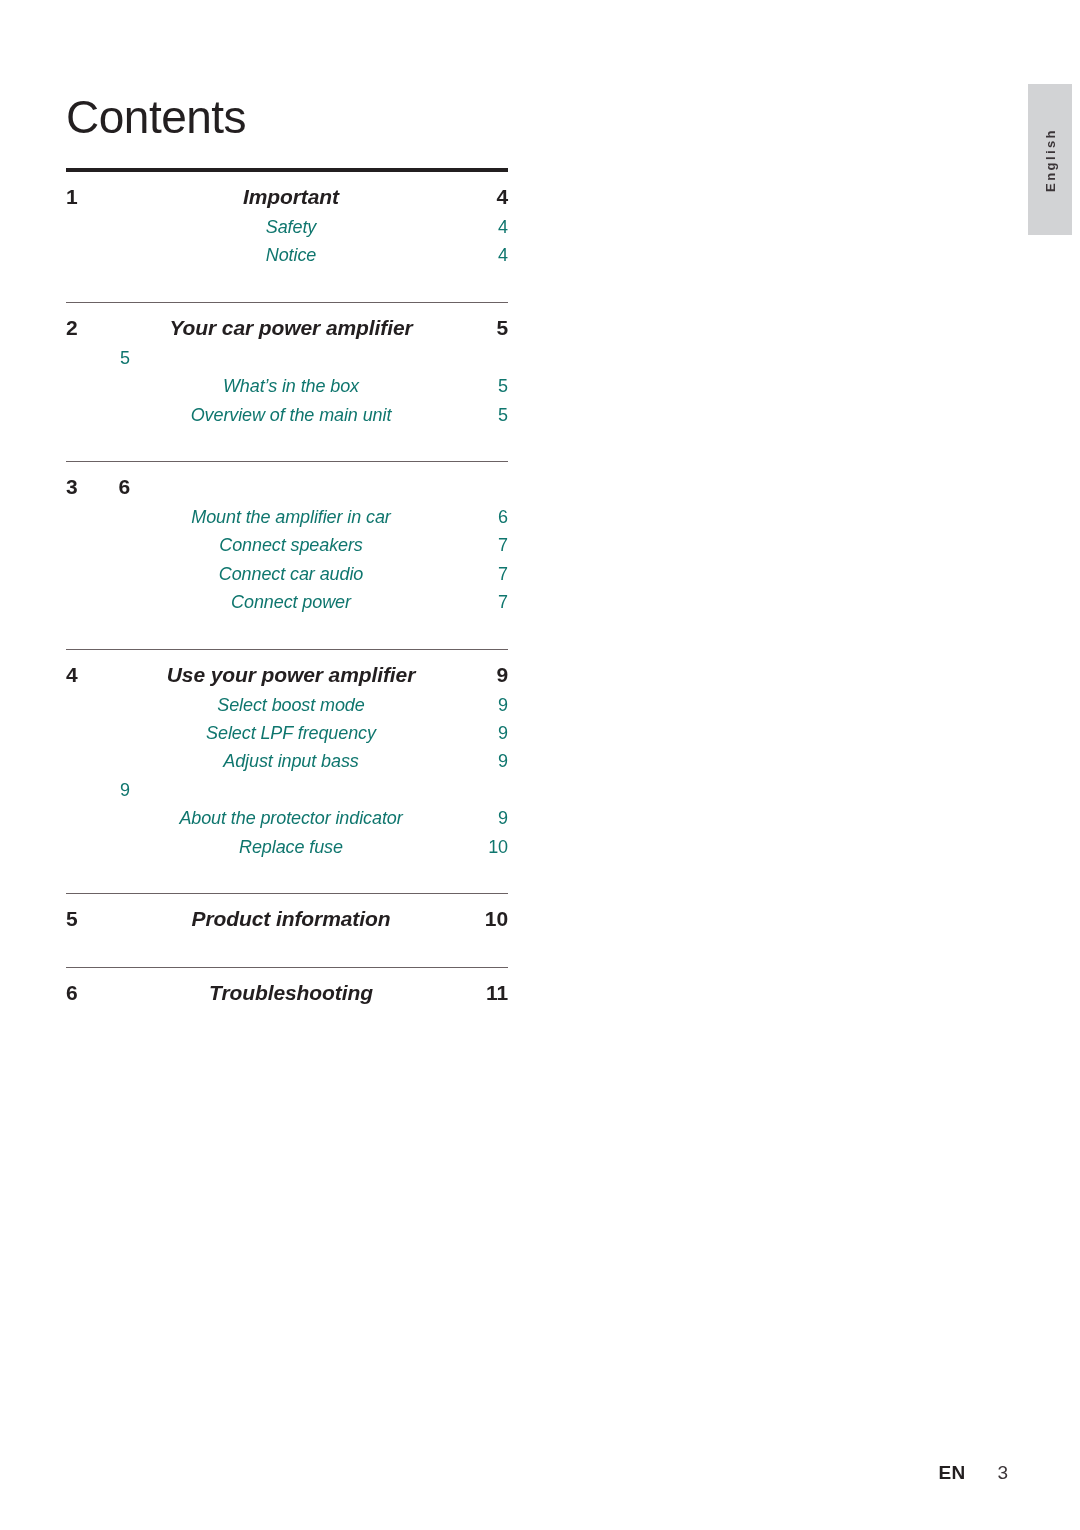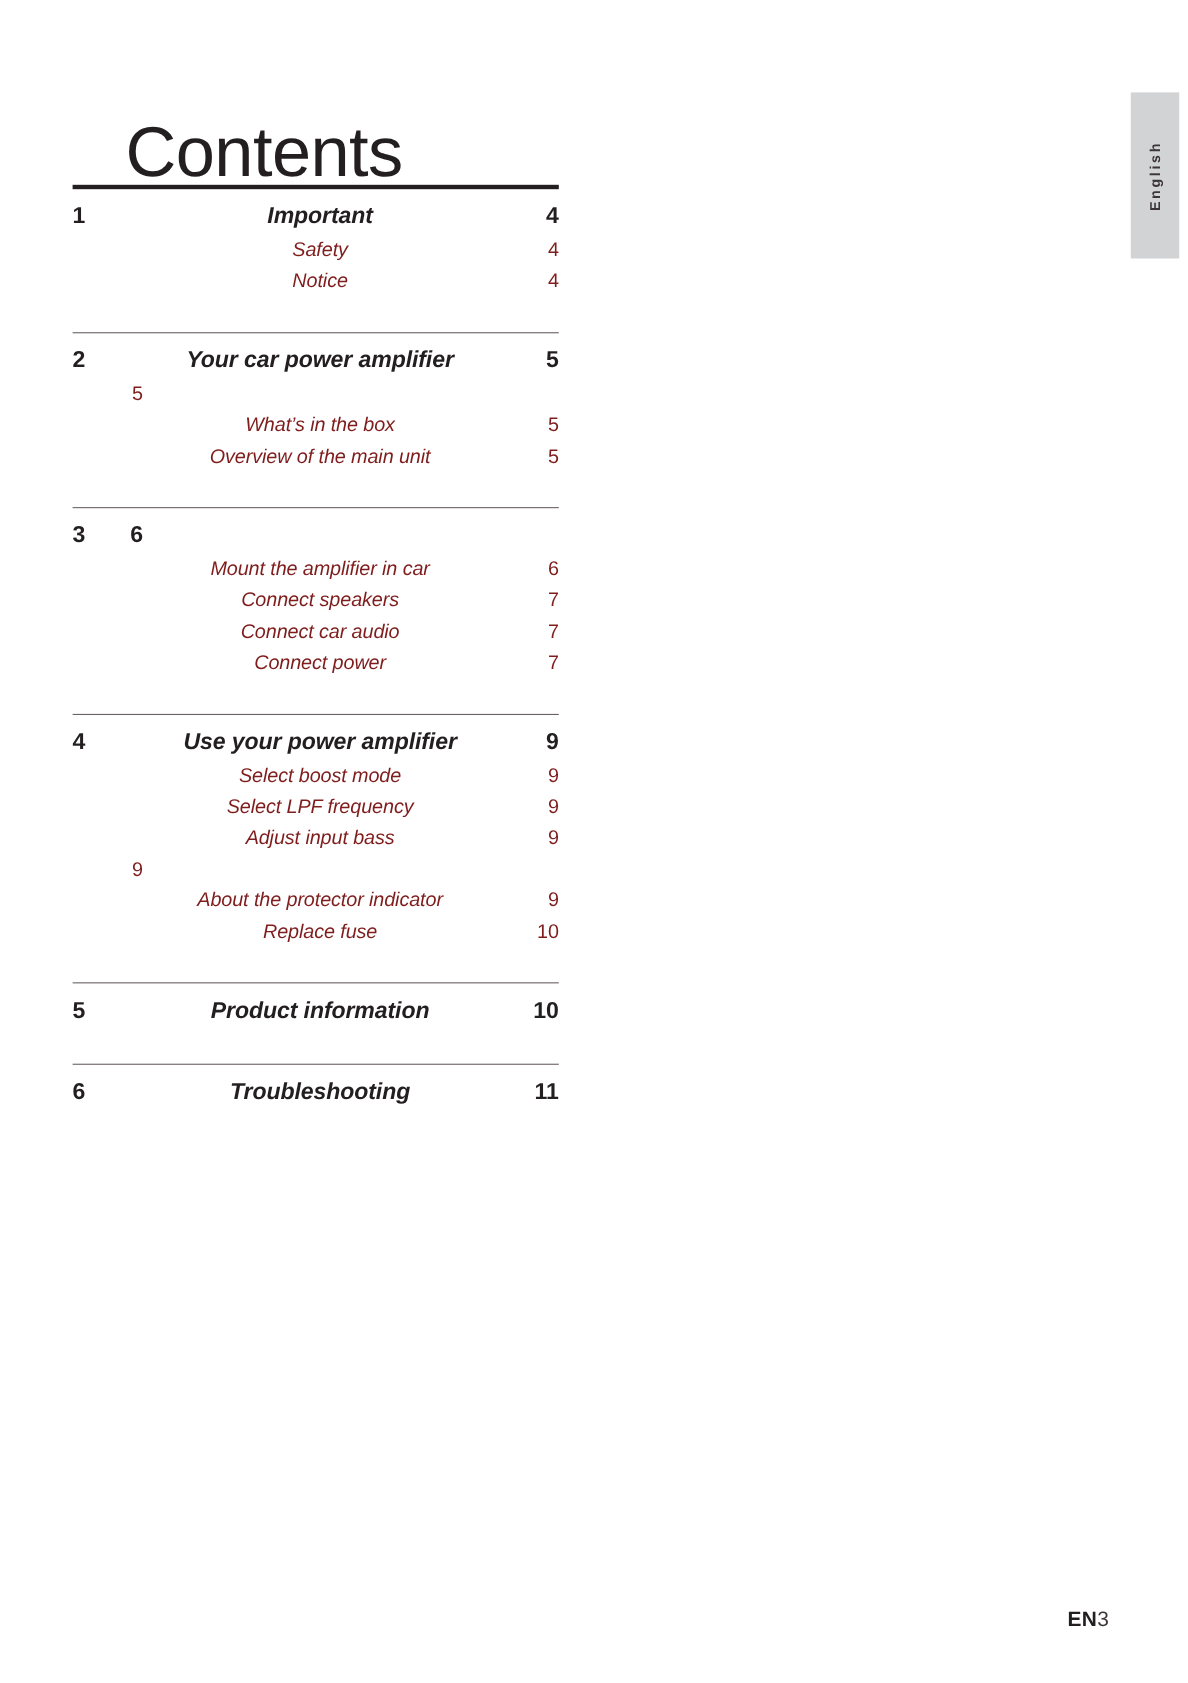--- a/index.html
+++ b/index.html
@@ -36,26 +36,25 @@
     font-weight: 700;
     letter-spacing: 2.4px;
     color: #3b3538;
   }
 
   
   .page-title {
     position: absolute;
     left: 66px;
     top: 63px;
-    font-size: 64px;
+    font-size: 46px;
     font-weight: 300;
     letter-spacing: -0.5px;
     color: #231f20;
     line-height: 1;
-    margin-left: 48px;
   }
 
   
   .toc {
     position: absolute;
     left: 66px;
     top: 168px;
     width: 442px;
   }
 
@@ -107,32 +106,33 @@
     font-weight: 700;
     color: #231f20;
     line-height: 1.52;
     letter-spacing: -0.1px;
   }
 
   
   .toc-row.sub {
     font-size: 18px;
     font-weight: 400;
-    color: #7f1d1d;
+    color: #0f766e;
     line-height: 1.58;
     letter-spacing: -0.1px;
   }
 
   
   .footer {
     position: absolute;
     right: 72px;
     bottom: 46px;
     display: flex;
     align-items: baseline;
+    gap: 32px;
     font-size: 19px;
     color: #231f20;
   }
   .footer-lang {
     font-weight: 700;
     letter-spacing: 0.3px;
   }
   .footer-page {
     font-weight: 400;
     color: #3b3538;

